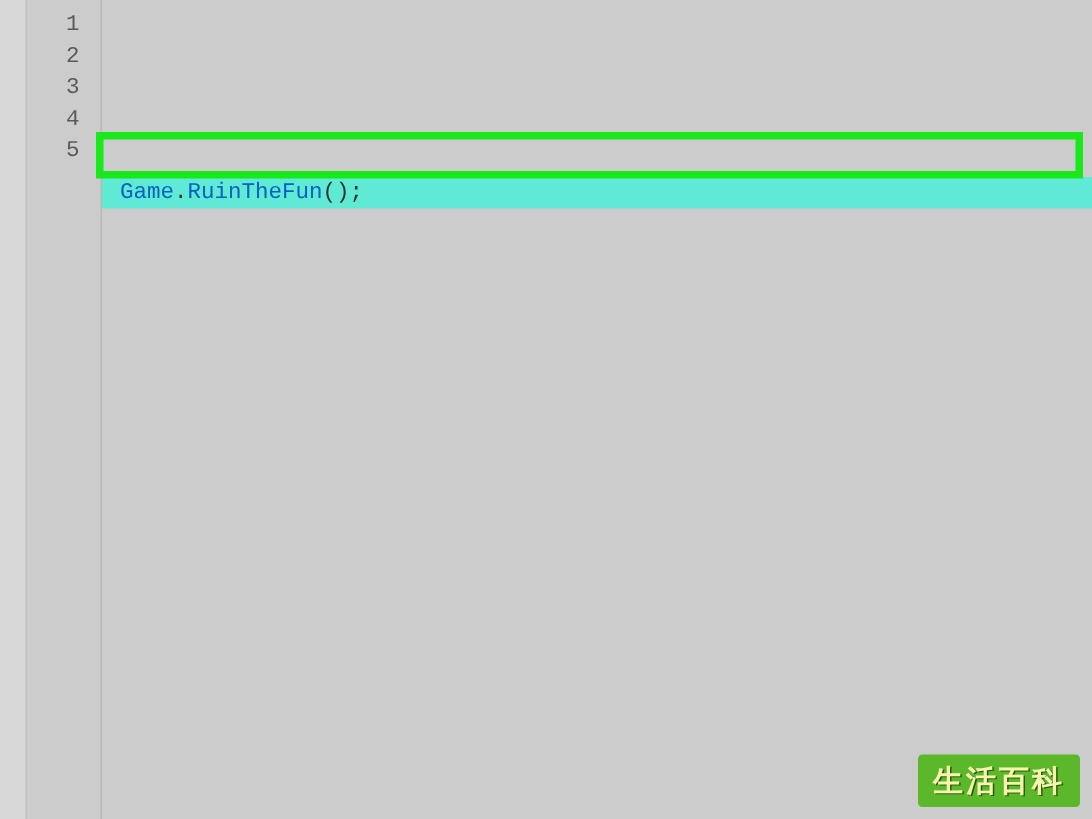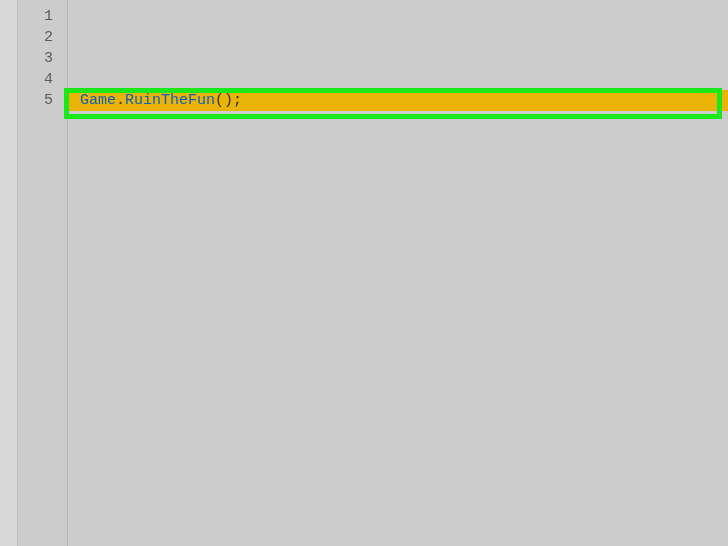--- a/index.html
+++ b/index.html
@@ -59,22 +59,23 @@
       left: -4px;
       right: 6px;
       top: 88px;
       height: 31px;
       border: 5px solid #1ae81a;
       background: transparent;
       pointer-events: none;
       z-index: 2;
     }
     .code-line.active-bg {
-      background: #eab308;
+      background: #5eead4;
       position: relative;
+      margin-top: 28px;
     }
     .tok-obj { color: #0860c0; }
     .tok-dot { color: #333333; }
     .tok-method { color: #0860c0; }
     .tok-paren { color: #333333; }
     .tok-semi { color: #333333; }
     .watermark {
       position: absolute;
       right: 8px;
       bottom: 6px;
@@ -122,13 +123,14 @@
     <div class="code-line"></div>
     <div class="code-line"></div>
     <div class="code-line"></div>
     <div class="code-line active-bg"><span class="tok-obj">Game</span><span class="tok-dot">.</span><span class="tok-method">RuinTheFun</span><span class="tok-paren">()</span><span class="tok-semi">;</span></div>
 
     <div class="highlight-box"></div>
   </div>
 </div>
 
 <div class="watermark">
+  <div class="watermark-brand">生活百科</div>
 </div>
 
 </body></html>

